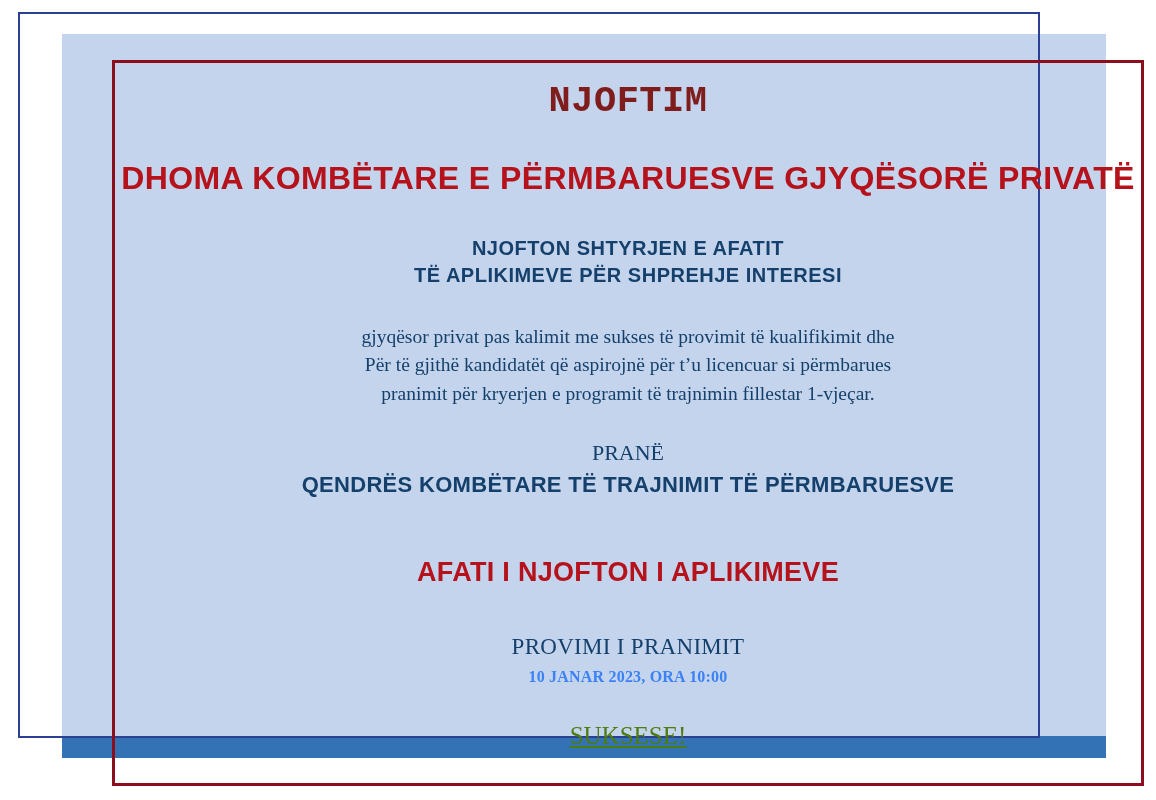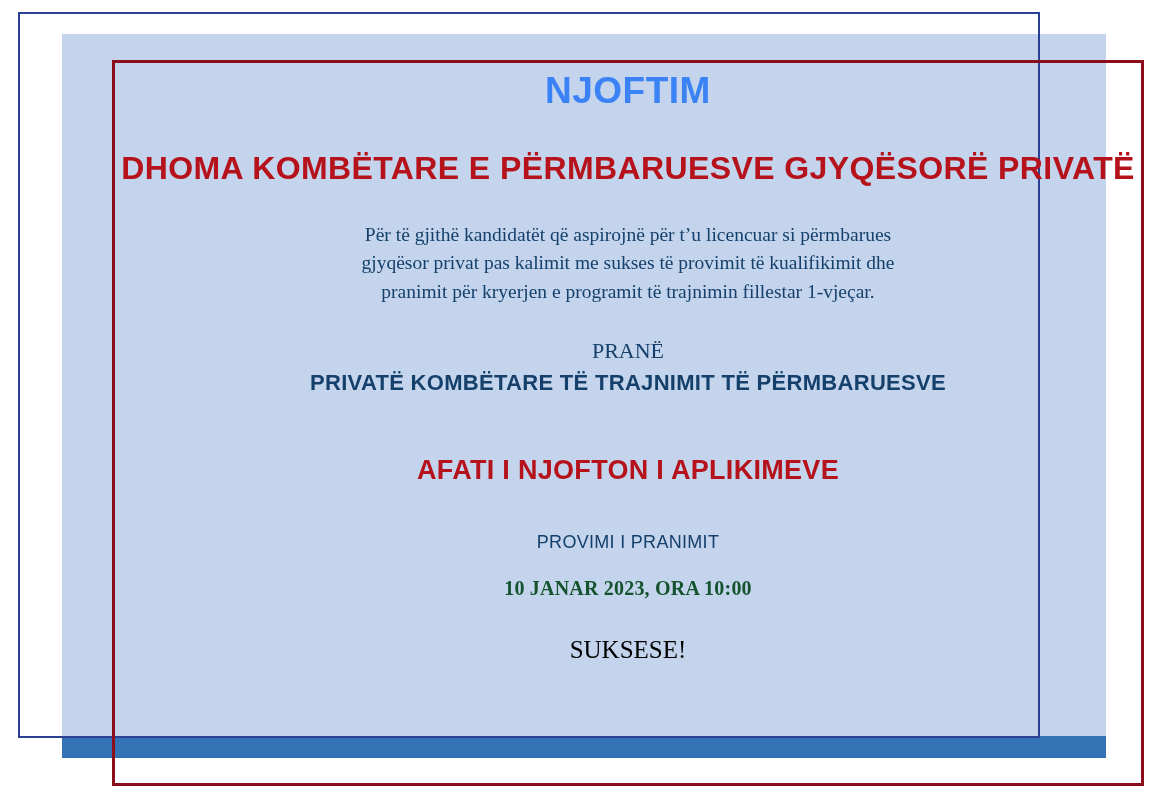--- a/index.html
+++ b/index.html
@@ -69,25 +69,26 @@
     left: 120px;
     top: 62px;
     width: 1016px;
     height: 668px;
     text-align: center;
     box-sizing: border-box;
     padding-top: 8px;
   }
 
   .t-title {
-    font-family: Liberation Sans, sans-serif;
+    font-family: Liberation Mono, monospace;
     font-weight: bold;
     font-size: 37px;
-    color: #3b82f6;
+    color: #7f1d1d;
     letter-spacing: 0.5px;
+    margin-top: 10px;
   }
 
   .t-org {
     font-family: "Liberation Sans", sans-serif;
     font-weight: bold;
     font-size: 32px;
     color: #b5121b;
     letter-spacing: 0.4px;
     margin-top: 38px;
   }
@@ -130,68 +131,73 @@
     font-family: "Liberation Sans", sans-serif;
     font-weight: bold;
     font-size: 27px;
     color: #b5121b;
     line-height: 1.35;
     letter-spacing: 0.3px;
     margin-top: 56px;
   }
 
   .t-exam {
-    font-family: Liberation Sans, sans-serif;
-    font-size: 18px;
+    font-family: Liberation Serif, serif;
+    font-size: 23px;
     color: #15406b;
     letter-spacing: 0.3px;
     margin-top: 44px;
   }
 
   .t-exam-date {
     font-family: "Liberation Serif", serif;
     font-weight: bold;
-    font-size: 20px;
-    color: #14532d;
+    font-size: 16px;
+    color: #3b82f6;
     letter-spacing: 0.2px;
-    margin-top: 24px;
+    margin-top: 8px;
   }
 
   .t-success {
     font-family: "Liberation Serif", serif;
     font-size: 25px;
-    color: #000000;
+    color: #4d7c0f;
     margin-top: 36px;
+    text-decoration: underline;
   }
 </style>
 </head>
 <body>
 
 <div class="poster">
 
   <div class="bg-panel"></div>
   <div class="bottom-bar"></div>
   <div class="frame-blue"></div>
   <div class="frame-red"></div>
 
   <div class="content">
 
     <div class="t-title">NJOFTIM</div>
 
     <div class="t-org">DHOMA KOMBËTARE E PËRMBARUESVE GJYQËSORË PRIVATË</div>
 
+    <div class="t-sub">
+      <div>NJOFTON SHTYRJEN E AFATIT</div>
+      <div>TË APLIKIMEVE PËR SHPREHJE INTERESI</div>
+    </div>
 
     <div class="t-body">
+      <div>gjyqësor privat pas kalimit me sukses të provimit të kualifikimit dhe</div>
       <div>Për të gjithë kandidatët që aspirojnë për t’u licencuar si përmbarues</div>
-      <div>gjyqësor privat pas kalimit me sukses të provimit të kualifikimit dhe</div>
       <div>pranimit për kryerjen e programit të trajnimin fillestar 1-vjeçar.</div>
     </div>
 
     <div class="t-prane">PRANË</div>
-    <div class="t-center-name">PRIVATË KOMBËTARE TË TRAJNIMIT TË PËRMBARUESVE</div>
+    <div class="t-center-name">QENDRËS KOMBËTARE TË TRAJNIMIT TË PËRMBARUESVE</div>
 
     <div class="t-deadline">
       <div>AFATI I NJOFTON I APLIKIMEVE</div>
     </div>
 
     <div class="t-exam">PROVIMI I PRANIMIT</div>
     <div class="t-exam-date">10 JANAR 2023, ORA 10:00</div>
 
     <div class="t-success">SUKSESE!</div>
 

